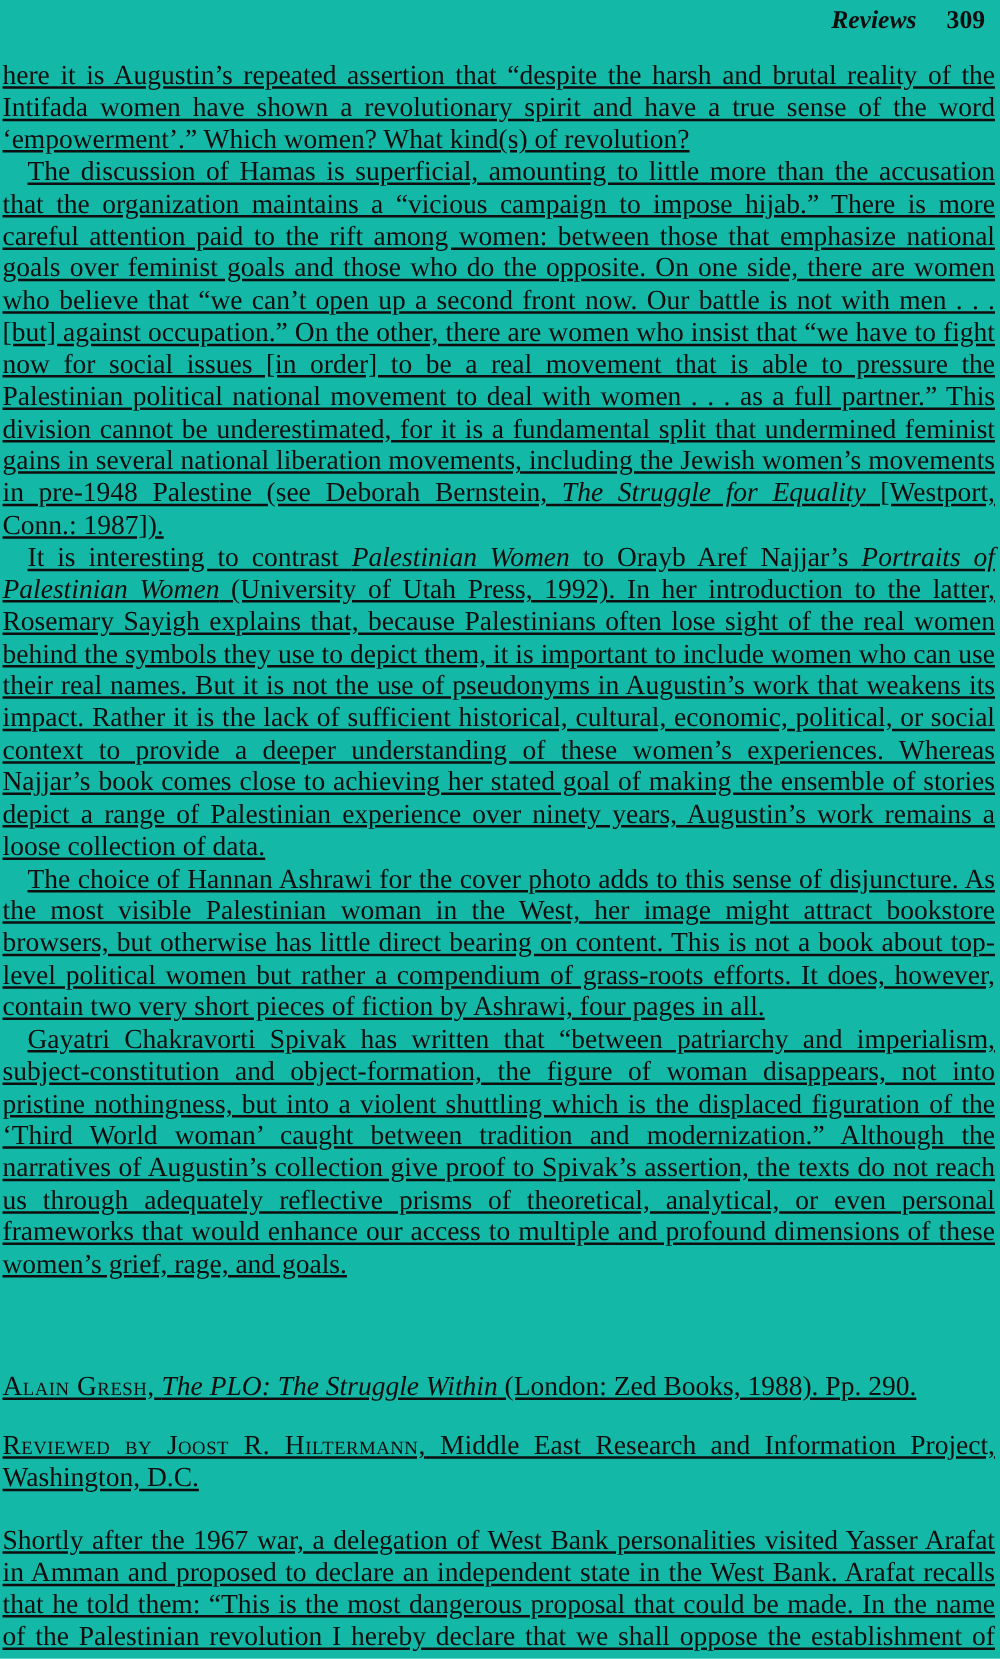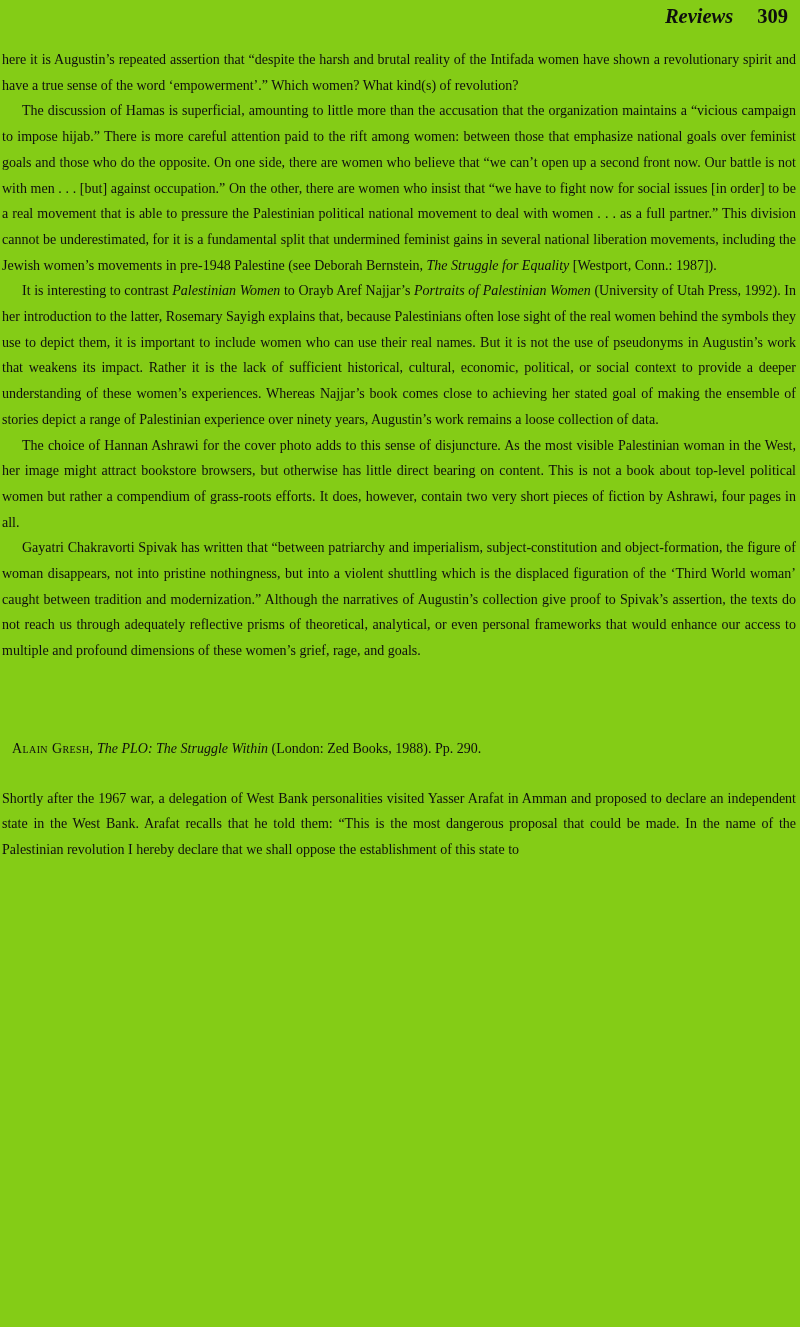--- a/index.html
+++ b/index.html
@@ -5,37 +5,37 @@
   * { margin: 0; padding: 0; box-sizing: border-box; }
   html, body { background: #ffffff; }
   body {
     width: 800px; height: 1327px; overflow: hidden;
     font-family: "Liberation Serif", serif;
     color: #0e0e0e;
   }
   .page {
     width: 800px; height: 1327px;
     padding: 5px 4px 0 2px;
-    background: #84cc16;
+    background: #14b8a6;
   }
   .running-header {
     display: flex; justify-content: flex-end; align-items: baseline;
     gap: 24px; font-size: 20.5px; line-height: 23px;
     padding-right: 8px; font-weight: 600;
   }
   .running-title { font-style: italic; font-weight: 600; }
   .page-number { font-weight: 600; }
   p.para {
-    font-size: 14px; line-height: 25.7px;
-    text-align: justify; text-justify: inter-word;
+    font-size: 22px; line-height: 25.7px;
+    text-align: justify; text-justify: inter-word; text-decoration: underline;
   }
   .review-conclusion { margin-top: 19px; }
   .review-conclusion p:not(:first-child),
   .next-review p:not(:first-child) { text-indent: 20px; }
-  .book-citations { margin-top: 72px; margin-left: 10px; }
+  .book-citations { margin-top: 72px; }
   .book-citations p.para {
     padding-left: 40px; text-indent: -40px;
   }
   .book-citations p.para + p.para { margin-top: 25px; }
   .reviewer-section { margin-top: 22px; }
   .next-review { margin-top: 24px; }
   .italic { font-style: italic; }
   .smallcaps { font-variant: small-caps; letter-spacing: 0.4px; }
 </style>
 </head>
@@ -53,18 +53,21 @@
       <p class="para"><span>The discussion of Hamas is superficial, amounting to little more than the accusation that the organization maintains a “vicious campaign to impose hijab.” There is more careful attention paid to the rift among women: between those that emphasize national goals over feminist goals and those who do the opposite. On one side, there are women who believe that “we can’t open up a second front now. Our battle is not with men . . . [but] against occupation.” On the other, there are women who insist that “we have to fight now for social issues [in order] to be a real movement that is able to pressure the Palestinian political national movement to deal with women . . . as a full partner.” This division cannot be underestimated, for it is a fundamental split that undermined feminist gains in several national liberation movements, including the Jewish women’s movements in pre-1948 Palestine (see Deborah Bernstein, </span><span class="italic">The Struggle for Equality</span><span> [Westport, Conn.: 1987]).</span></p>
       <p class="para"><span>It is interesting to contrast </span><span class="italic">Palestinian Women</span><span> to Orayb Aref Najjar’s </span><span class="italic">Portraits of Palestinian Women</span><span> (University of Utah Press, 1992). In her introduction to the latter, Rosemary Sayigh explains that, because Palestinians often lose sight of the real women behind the symbols they use to depict them, it is important to include women who can use their real names. But it is not the use of pseudonyms in Augustin’s work that weakens its impact. Rather it is the lack of sufficient historical, cultural, economic, political, or social context to provide a deeper understanding of these women’s experiences. Whereas Najjar’s book comes close to achieving her stated goal of making the ensemble of stories depict a range of Palestinian experience over ninety years, Augustin’s work remains a loose collection of data.</span></p>
       <p class="para"><span>The choice of Hannan Ashrawi for the cover photo adds to this sense of disjuncture. As the most visible Palestinian woman in the West, her image might attract bookstore browsers, but otherwise has little direct bearing on content. This is not a book about top-level political women but rather a compendium of grass-roots efforts. It does, however, contain two very short pieces of fiction by Ashrawi, four pages in all.</span></p>
       <p class="para"><span>Gayatri Chakravorti Spivak has written that “between patriarchy and imperialism, subject-constitution and object-formation, the figure of woman disappears, not into pristine nothingness, but into a violent shuttling which is the displaced figuration of the ‘Third World woman’ caught between tradition and modernization.” Although the narratives of Augustin’s collection give proof to Spivak’s assertion, the texts do not reach us through adequately reflective prisms of theoretical, analytical, or even personal frameworks that would enhance our access to multiple and profound dimensions of these women’s grief, rage, and goals.</span></p>
     </div>
 
   <div class="book-citations">
       <p class="para"><span class="smallcaps">Alain Gresh,</span><span> </span><span class="italic">The PLO: The Struggle Within</span><span> (London: Zed Books, 1988). Pp. 290.</span></p>
     </div>
 
+  <div class="reviewer-section">
+      <p class="para"><span class="smallcaps">Reviewed by Joost R. Hiltermann,</span><span> Middle East Research and Information Project, Washington, D.C.</span></p>
+    </div>
 
   <div class="next-review">
       <p class="para"><span>Shortly after the 1967 war, a delegation of West Bank personalities visited Yasser Arafat in Amman and proposed to declare an independent state in the West Bank. Arafat recalls that he told them: “This is the most dangerous proposal that could be made. In the name of the Palestinian revolution I hereby declare that we shall oppose the establishment of this state to</span></p>
     </div>
 
 </div>
 
 </body></html>

